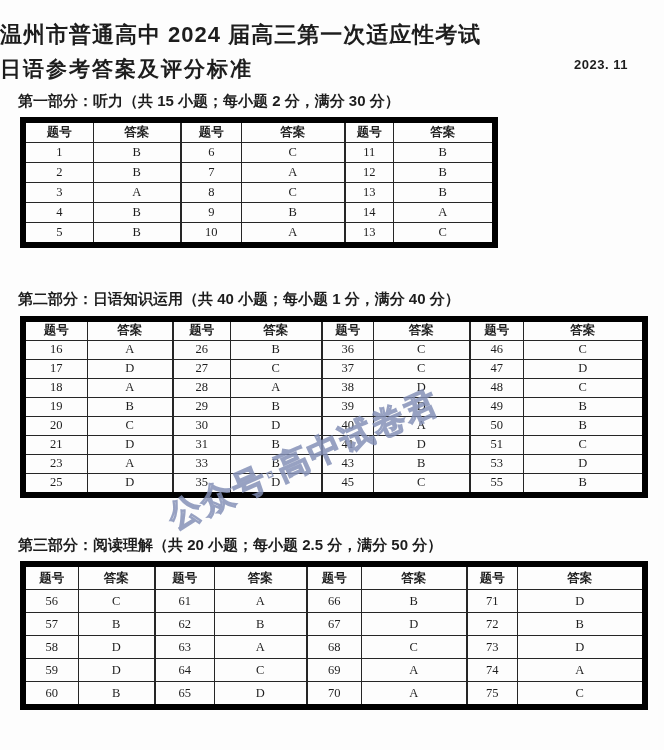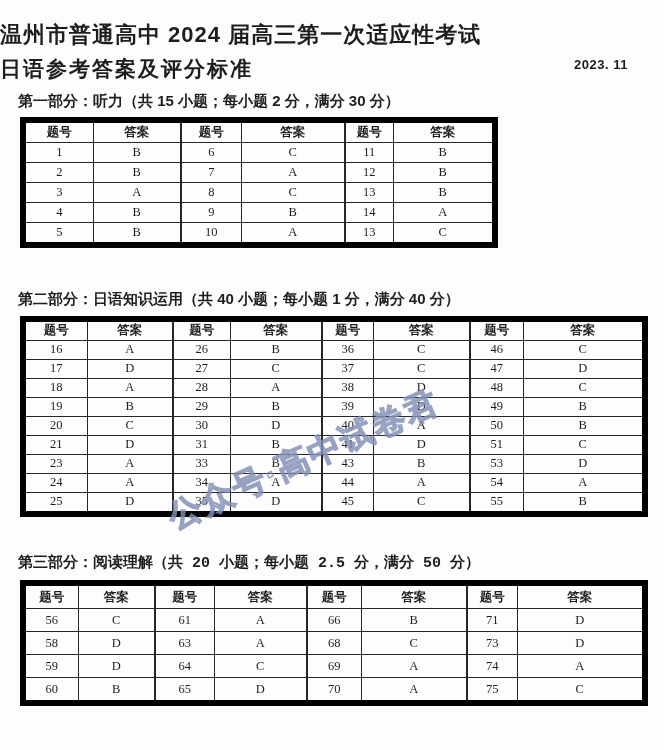--- a/index.html
+++ b/index.html
@@ -23,21 +23,21 @@
     position:absolute;top:57px;right:36px;
     font-size:13px;font-weight:bold;letter-spacing:0.5px;
   }
   
   .sec-heading{
     margin:0 0 0 18px;
     font-size:15px;font-weight:bold;line-height:1.3;
   }
   .sec1 .sec-heading{margin-top:9px;}
   .sec2 .sec-heading{margin-top:41px;}
-  .sec3 .sec-heading{margin-top:37px;font-family:Liberation Mono, monospace;}
+  .sec3 .sec-heading{margin-top:37px;}
   
   table.answers{
     border-collapse:collapse;table-layout:fixed;
     margin:7px 0 0 20px;
     border:6px solid #000000;
   }
   table.answers th, table.answers td{
     border:1.5px solid #262626;
     padding:0;text-align:center;vertical-align:middle;
     overflow:hidden;white-space:nowrap;
@@ -236,30 +236,20 @@
             <td>23</td>
             <td>A</td>
             <td class="grp">33</td>
             <td>B</td>
             <td class="grp">43</td>
             <td>B</td>
             <td class="grp">53</td>
             <td>D</td>
           </tr>
           <tr>
-            <td>24</td>
-            <td>A</td>
-            <td class="grp">34</td>
-            <td>A</td>
-            <td class="grp">44</td>
-            <td>A</td>
-            <td class="grp">54</td>
-            <td>A</td>
-          </tr>
-          <tr>
             <td>25</td>
             <td>D</td>
             <td class="grp">35</td>
             <td>D</td>
             <td class="grp">45</td>
             <td>C</td>
             <td class="grp">55</td>
             <td>B</td>
           </tr>
         </tbody>
@@ -296,20 +286,30 @@
             <td>56</td>
             <td>C</td>
             <td class="grp">61</td>
             <td>A</td>
             <td class="grp">66</td>
             <td>B</td>
             <td class="grp">71</td>
             <td>D</td>
           </tr>
           <tr>
+            <td>57</td>
+            <td>B</td>
+            <td class="grp">62</td>
+            <td>B</td>
+            <td class="grp">67</td>
+            <td>D</td>
+            <td class="grp">72</td>
+            <td>B</td>
+          </tr>
+          <tr>
             <td>58</td>
             <td>D</td>
             <td class="grp">63</td>
             <td>A</td>
             <td class="grp">68</td>
             <td>C</td>
             <td class="grp">73</td>
             <td>D</td>
           </tr>
           <tr>

